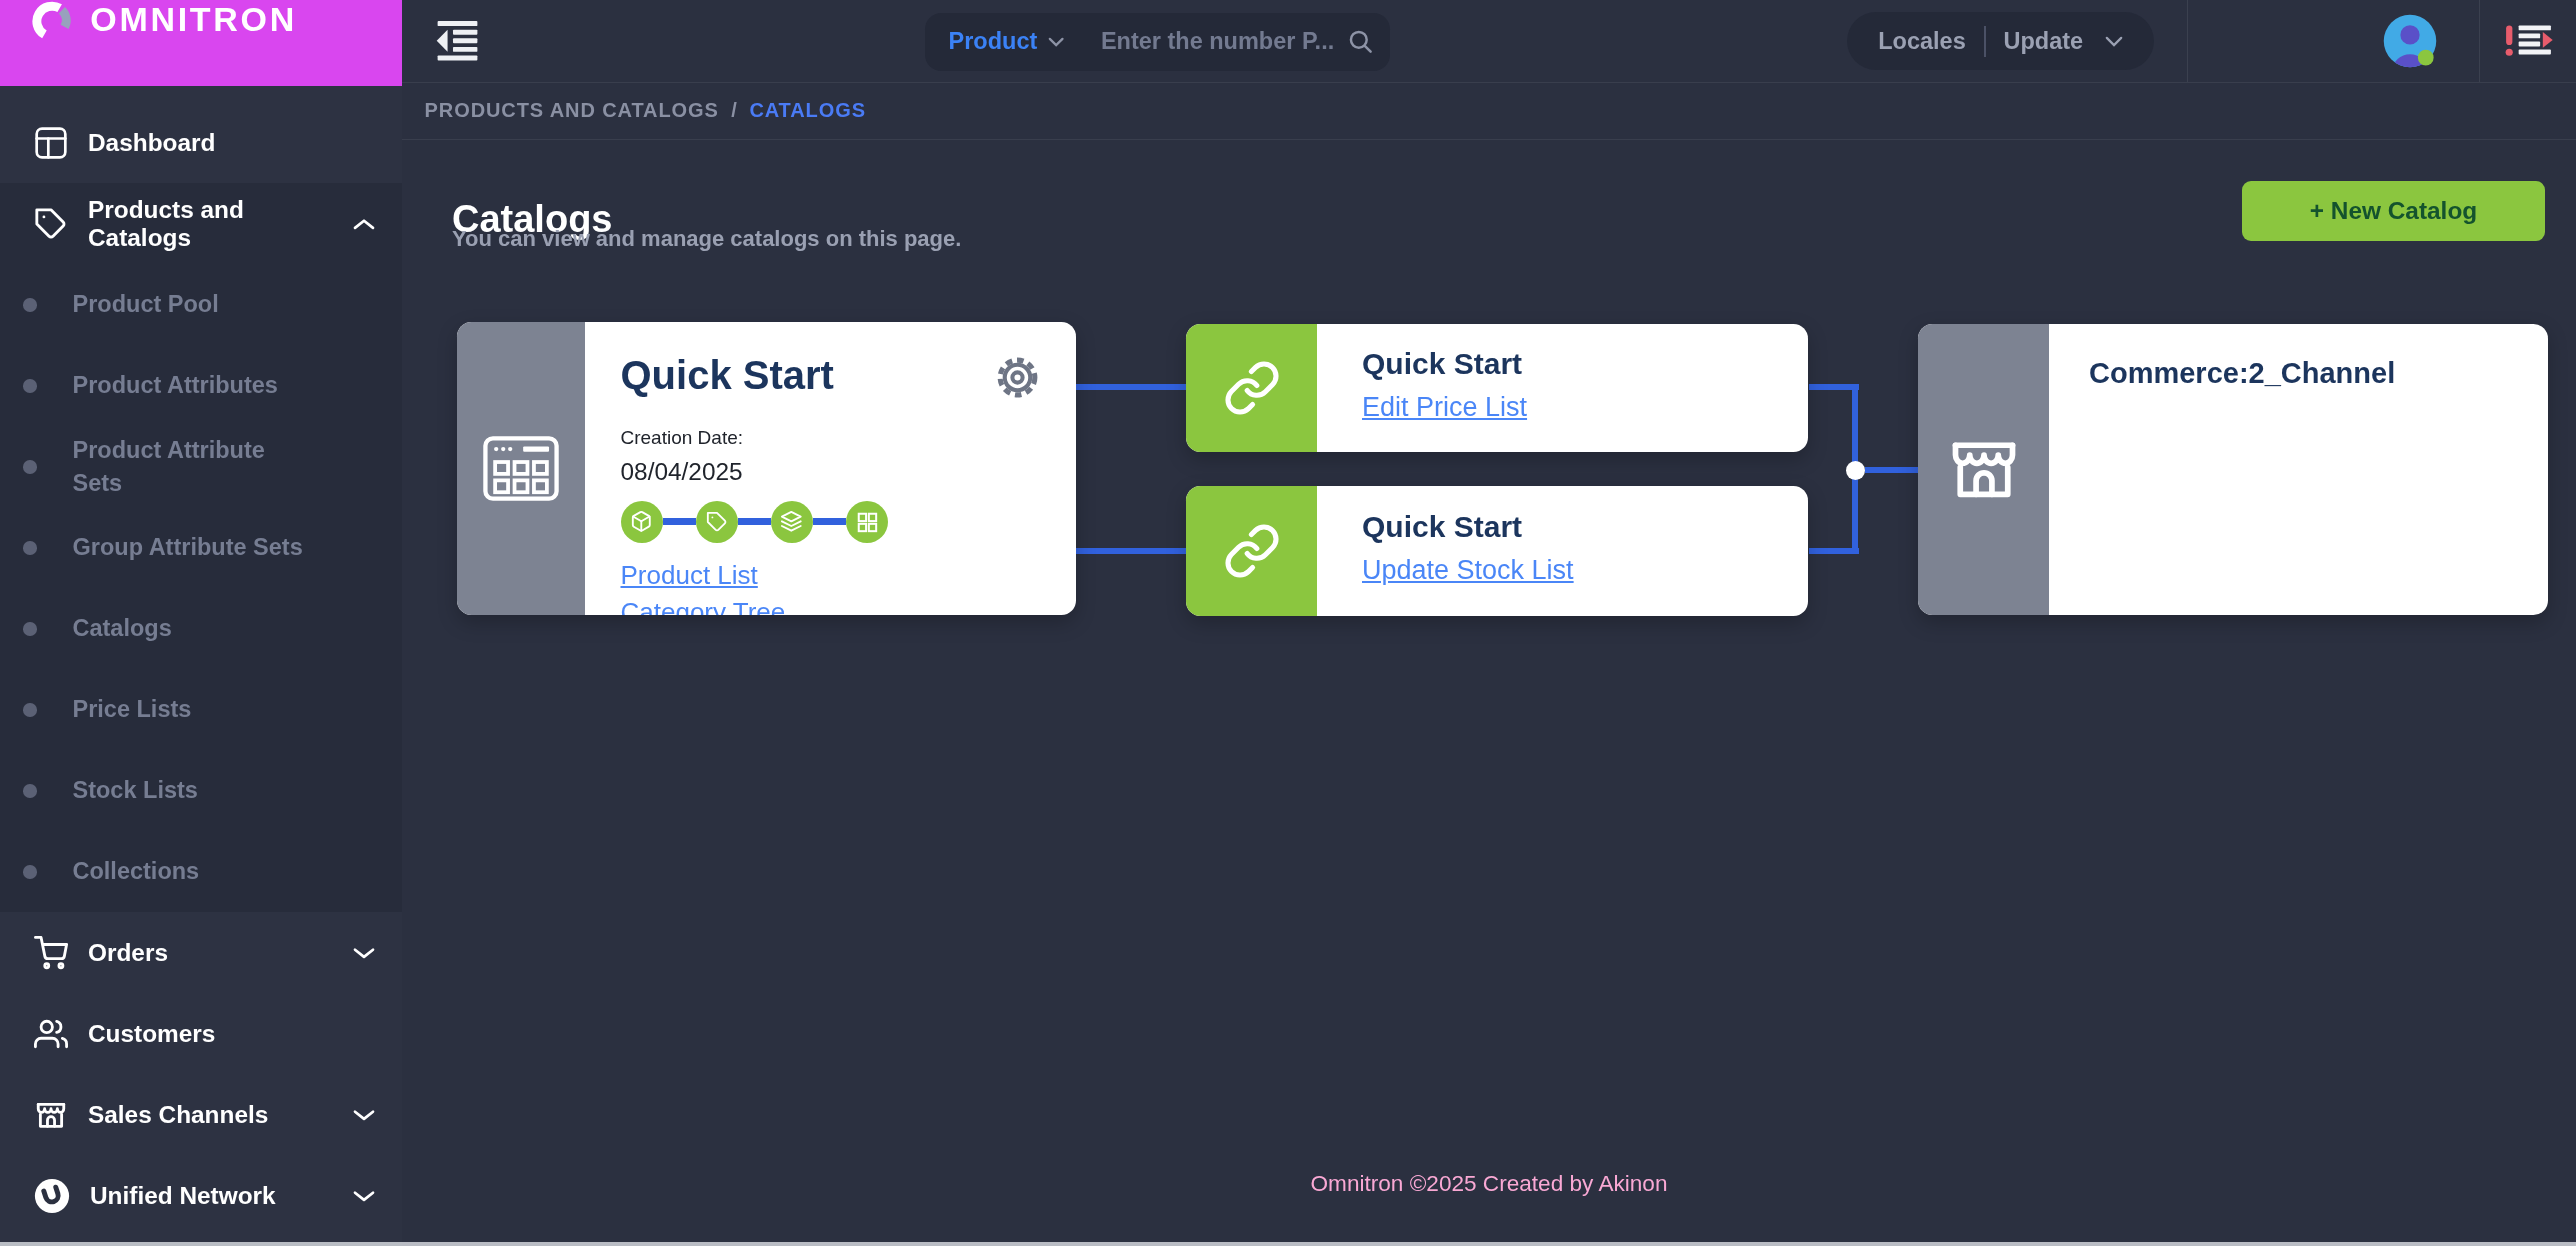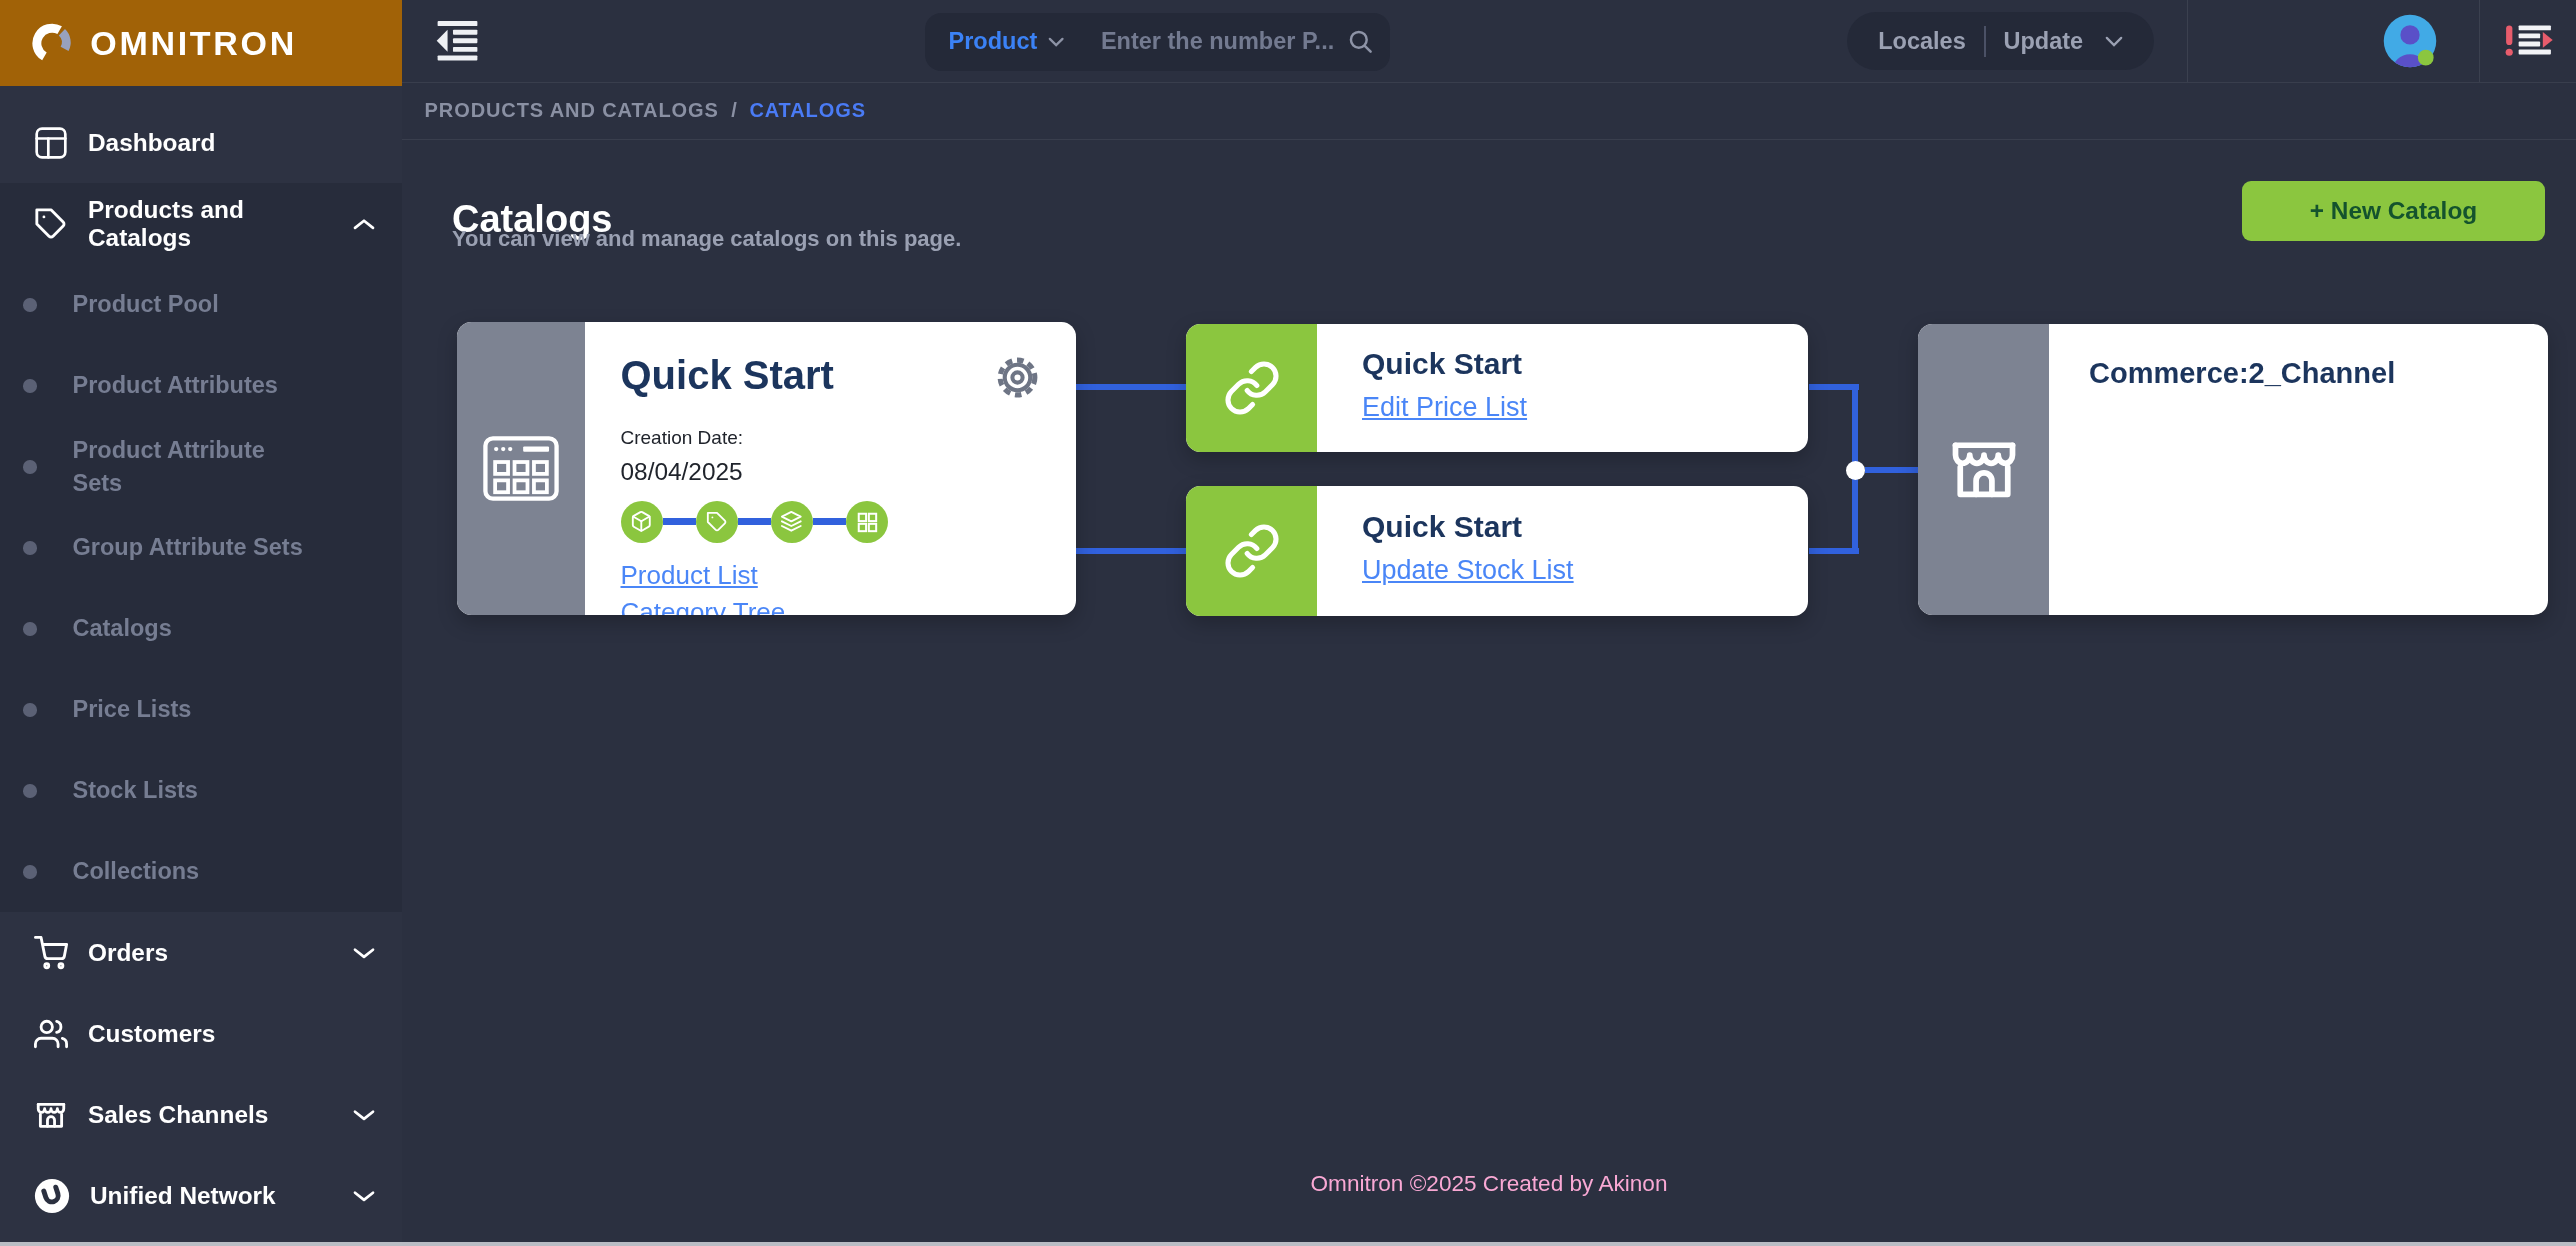--- a/index.html
+++ b/index.html
@@ -4,21 +4,21 @@
 <style>
   html,body{margin:0;padding:0;}
   body{
     width:2576px;height:1246px;position:relative;overflow:hidden;
     background:#2b3040;font-family:"Liberation Sans",sans-serif;
     -webkit-font-smoothing:antialiased;
   }
   svg{display:block;}
   
   .sidebar{position:absolute;left:0;top:0;width:402px;height:1246px;background:#2d3242;z-index:3;}
-  .logo-bar{height:86px;background:#a16207;display:flex;align-items:center;padding-left:31px;gap:16.3px;}
+  .logo-bar{height:86px;background:#d946ef;display:flex;padding-left:31px;gap:16.3px;}
   .brand{color:#fff;font-size:34px;font-weight:bold;letter-spacing:2.7px;}
   .nav{padding-top:16.3px;}
   .nav-item{height:81px;display:flex;align-items:center;padding:0 27px 0 34px;gap:20px;color:#fff;font-size:24.4px;font-weight:bold;cursor:pointer;}
   .nav-item .chev{margin-left:auto;}
   .group{background:#272c3b;}
   .sub-list{list-style:none;margin:0;padding:0;}
   .sub-item{min-height:81px;display:flex;align-items:center;padding-left:23px;cursor:pointer;}
   .bullet{width:13.5px;height:13.5px;border-radius:50%;background:#5b6175;flex:0 0 auto;}
   .sub-label{color:#767d92;font-size:23.5px;font-weight:bold;margin-left:36px;max-width:228px;line-height:33px;}
   

